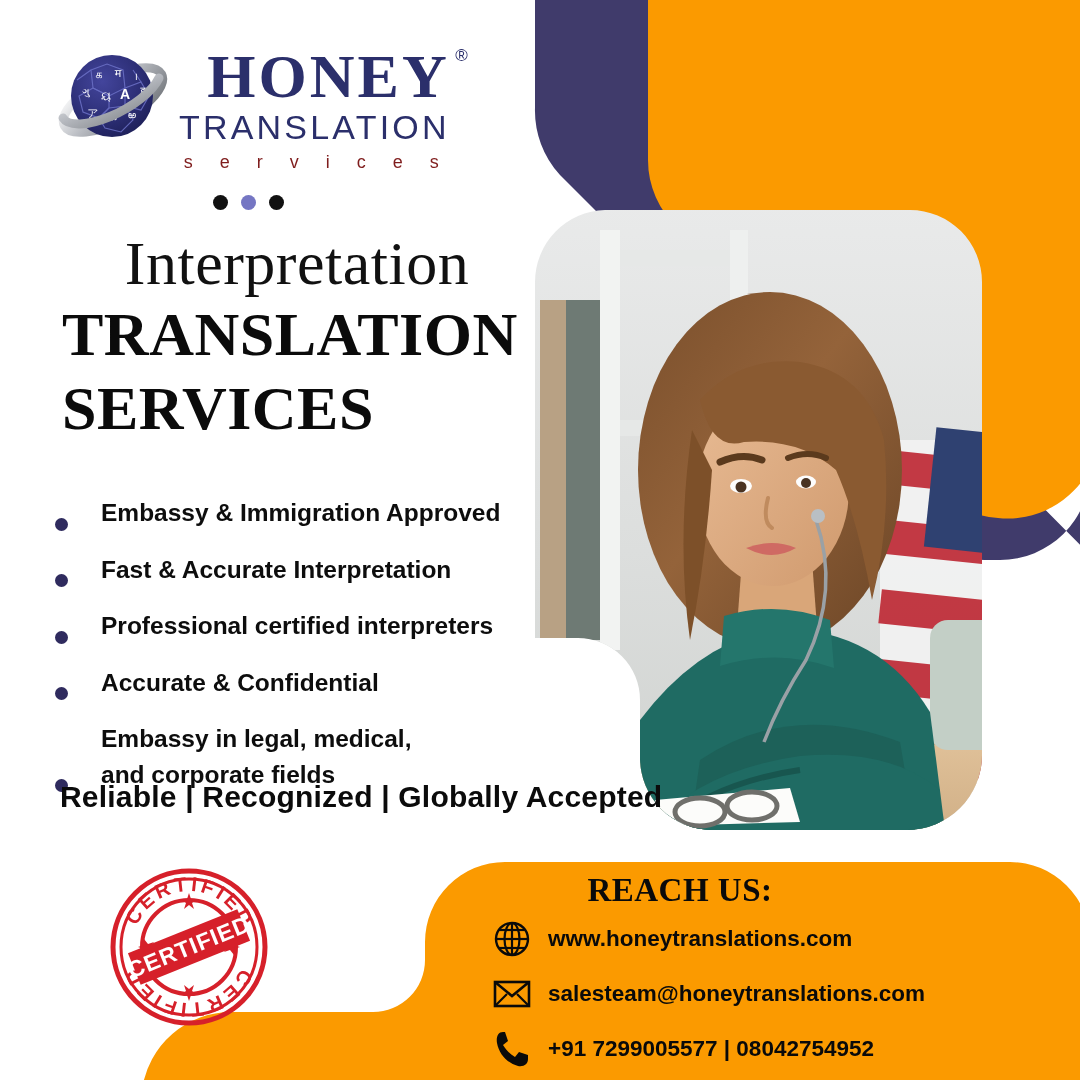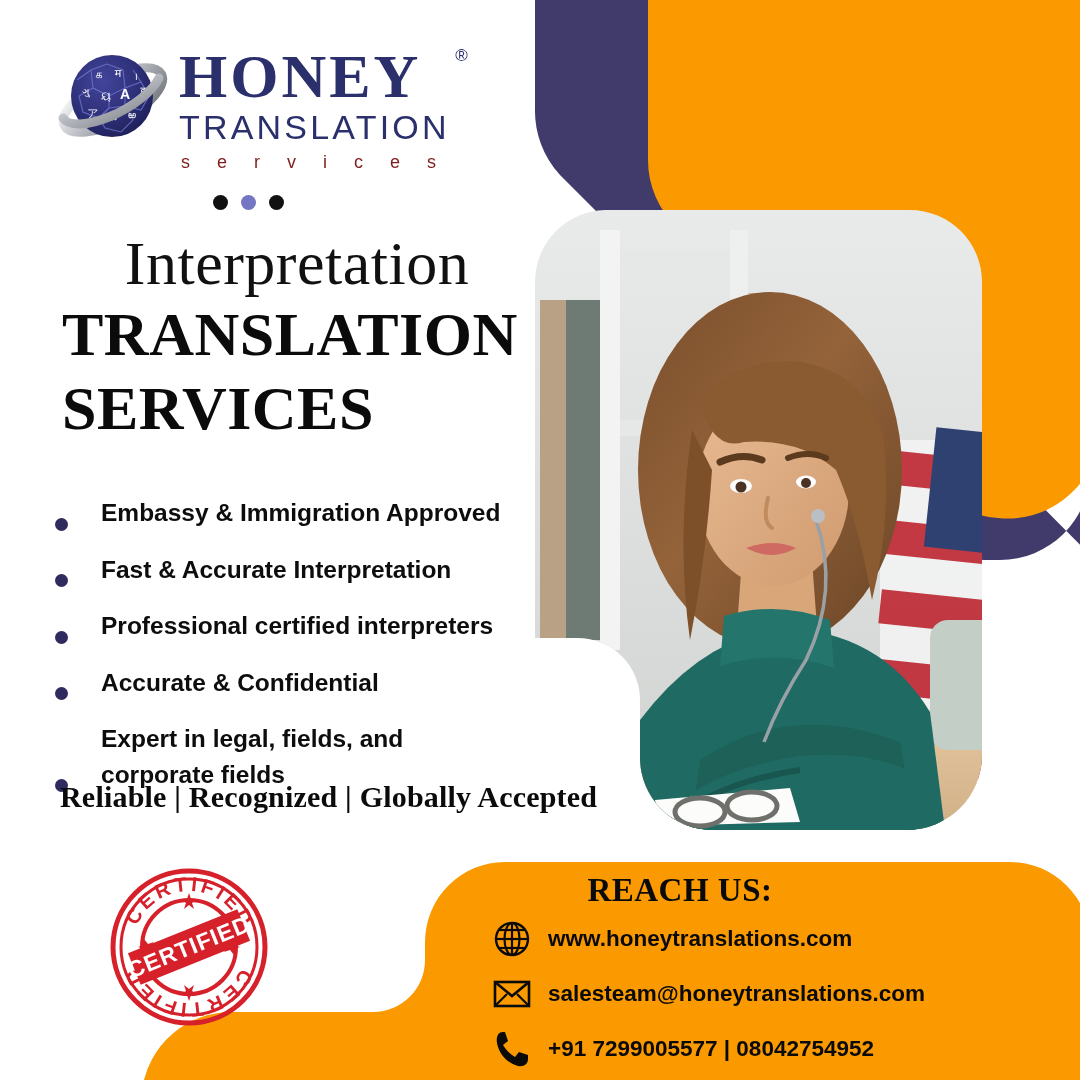--- a/index.html
+++ b/index.html
@@ -39,20 +39,21 @@
   .logo-globe {
     width: 118px;
     height: 110px;
     flex: 0 0 118px;
     margin-top: 2px;
   }
   .logo-words {
     margin-left: 6px;
     position: relative;
     padding-top: 4px;
+    text-align: right;
   }
   .logo-honey {
     font-family: "Liberation Serif", serif;
     font-size: 62px;
     font-weight: 700;
     letter-spacing: 3px;
     color: #2b2f6b;
     line-height: 0.98;
   }
   .logo-reg {
@@ -146,21 +147,21 @@
     font-size: 24.5px;
     line-height: 1.45;
     color: #0d0d0d;
   }
 
   
   .tagline {
     position: absolute;
     left: 60px;
     top: 780px;
-    font-family: Liberation Serif, serif;
+    font-family: Liberation Sans, sans-serif;
     font-weight: 700;
     font-size: 30px;
     color: #0b0b0b;
     letter-spacing: 0.2px;
     white-space: nowrap;
   }
 
   
   .stamp {
     position: absolute;
@@ -430,21 +431,21 @@
     <div class="bullet-item">
       <span class="bullet-dot"></span>
       <span class="bullet-text">Professional certified interpreters</span>
     </div>
     <div class="bullet-item">
       <span class="bullet-dot"></span>
       <span class="bullet-text">Accurate &amp; Confidential</span>
     </div>
     <div class="bullet-item">
       <span class="bullet-dot"></span>
-      <span class="bullet-text" style="max-width:330px">Expert in legal, fields, and corporate fields</span>
+      <span class="bullet-text" style="max-width:330px">Embassy in legal, medical, and corporate fields</span>
     </div>
   </div>
 
   <div class="tagline">Reliable  |  Recognized  |  Globally Accepted</div>
 
   <svg class="stamp" viewBox="0 0 162 162" xmlns="http://www.w3.org/2000/svg">
     <defs>
       <path id="arcTop" d="M 25,81 A 56,56 0 0 1 137,81"></path>
       <path id="arcBot" d="M 137,81 A 56,56 0 0 1 25,81"></path>
     </defs>

